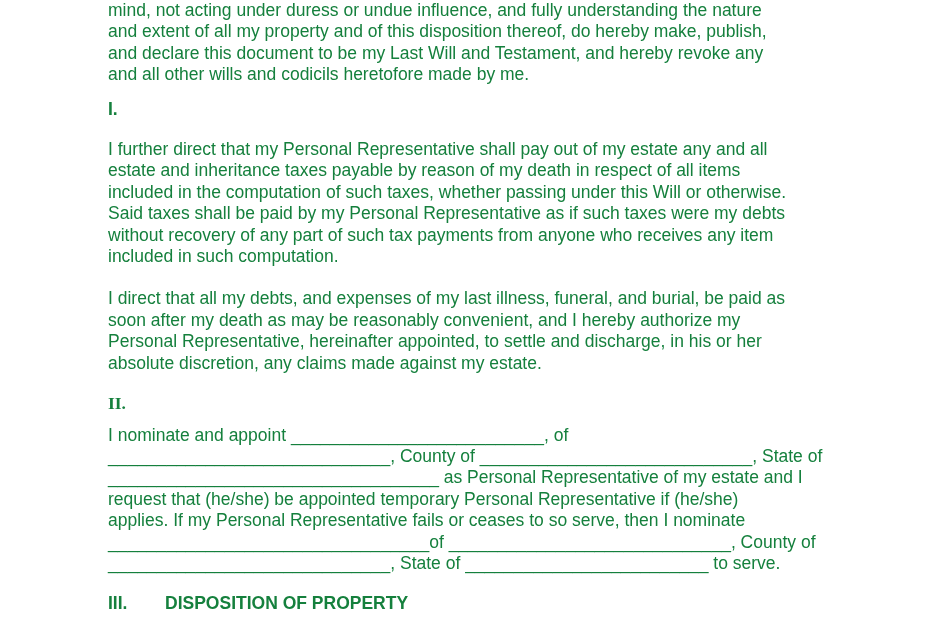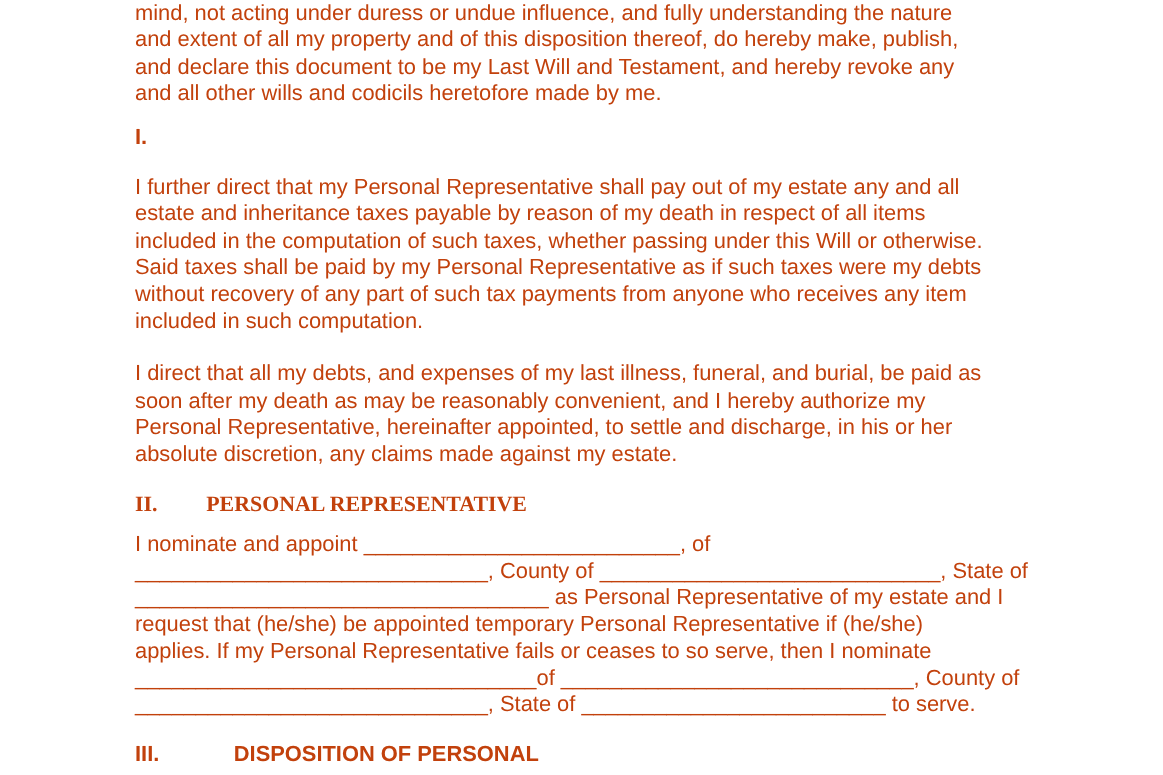--- a/index.html
+++ b/index.html
@@ -7,21 +7,21 @@
     padding: 0;
     background: #ffffff;
   }
   .page {
     position: relative;
     width: 930px;
     height: 620px;
     background: #ffffff;
     overflow: hidden;
     font-family: "Liberation Sans", "DejaVu Sans", sans-serif;
-    color: #c2410c;
+    color: #15803d;
   }
   .content {
     padding-left: 108px;
     padding-right: 20px;
     padding-top: 0;
   }
   .para {
     font-size: 17.5px;
     line-height: 21.4px;
     white-space: pre-line;
@@ -40,21 +40,21 @@
     width: 57px;
     flex: 0 0 57px;
   }
   
   .p-intro    { margin-top: 0; }
   .h-expenses { margin-top: 13px; }
   .p-expenses { margin-top: 21px; }
   .p-taxes    { margin-top: 19px; }
   .h-rep      { margin-top: 19px; font-family: Liberation Serif, serif; }
   .p-nominate { margin-top: 10px; }
-  .h-disp     { margin-top: 19px; gap: 22px; }
+  .h-disp     { margin-top: 19px; }
 </style>
 </head>
 <body>
 
 <div class="page">
   <div class="content">
 
     <p class="para p-intro">mind, not acting under duress or undue influence, and fully understanding the nature
 and extent of all my property and of this disposition thereof, do hereby make, publish,
 and declare this document to be my Last Will and Testament, and hereby revoke any
@@ -71,30 +71,29 @@
 without recovery of any part of such tax payments from anyone who receives any item
 included in such computation.</p>
 
     <p class="para p-expenses">I direct that all my debts, and expenses of my last illness, funeral, and burial, be paid as
 soon after my death as may be reasonably convenient, and I hereby authorize my
 Personal Representative, hereinafter appointed, to settle and discharge, in his or her
 absolute discretion, any claims made against my estate.</p>
 
     <div class="heading h-rep">
       <span class="num">II.</span>
-      <span class="title">PERSONAL REPRESENTATIVE</span>
     </div>
 
     <p class="para p-nominate">I nominate and appoint __________________________, of
 _____________________________, County of ____________________________, State of
 __________________________________ as Personal Representative of my estate and I
 request that (he/she) be appointed temporary Personal Representative if (he/she)
 applies. If my Personal Representative fails or ceases to so serve, then I nominate
 _________________________________of _____________________________, County of
 _____________________________, State of _________________________ to serve.</p>
 
     <div class="heading h-disp">
       <span class="num">III.</span>
-      <span class="title">DISPOSITION OF PERSONAL</span>
+      <span class="title">DISPOSITION OF PROPERTY</span>
     </div>
 
   </div>
 </div>
 
 </body></html>

